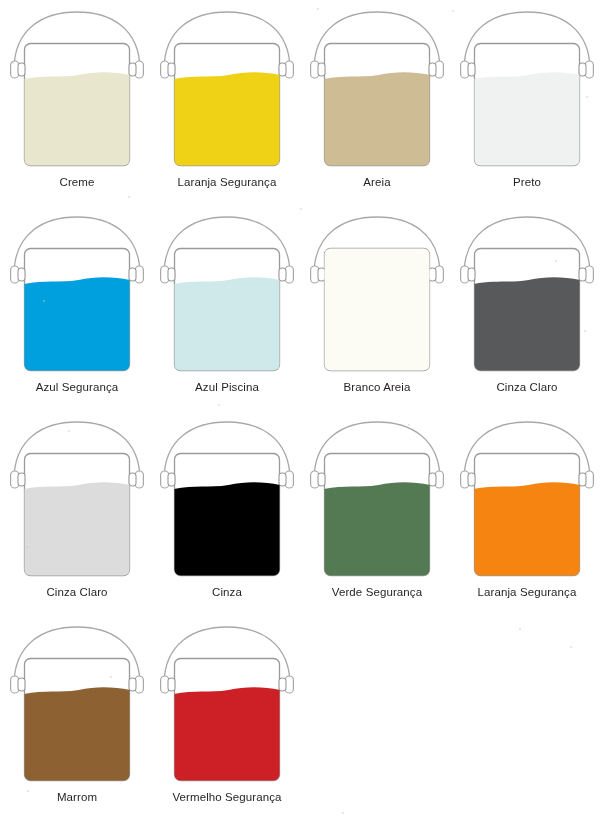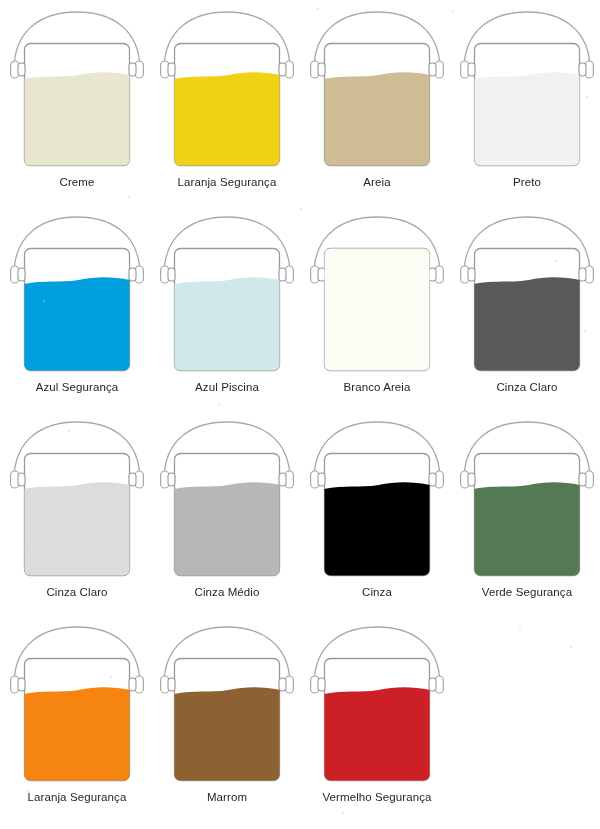--- a/index.html
+++ b/index.html
@@ -329,48 +329,20 @@
         <rect class="can-ear" x="125.0" y="57" width="7" height="13" rx="3.2" ry="3.2" fill="#ffffff" stroke-width="1.1" stroke="#9a9a9a"></rect>
 
         <g clip-path="url(#canclip8)" class="paint-group">
           <path class="paint-fill" d="M 16.5 73.74 C 38.5 68.34, 54.5 72.24, 74.5 68.94 C 94.5 64.74, 112.5 65.94, 129.5 69.84 L 129.5 165.5 L 16.5 165.5 Z" fill="#dcdcdc"></path>
         </g>
       </svg>
     </div>
     <div class="swatch-label">Cinza Claro</div>
   </div>
 
-  <div class="swatch-cell">
-    <div class="bucket-wrap">
-      <svg class="bucket-svg" viewBox="0 0 146 168" xmlns="http://www.w3.org/2000/svg">
-        <defs>
-
-          <clipPath class="can-clip" id="canclip9">
-            <rect x="20.5" y="37.5" width="105" height="122" rx="6" ry="6"></rect>
-          </clipPath>
-        </defs>
-
-        <path class="handle-arc" d="M 10 64 C 10 22, 40 6, 73 6 C 106 6, 136 22, 136 64" fill="none" stroke-width="1.3" stroke-linecap="round" stroke="#a8a8a8"></path>
-
-        <rect class="handle-tab" x="6.6" y="55" width="8.2" height="17" rx="4.1" ry="4.1" fill="#ffffff" stroke-width="1.2" stroke="#a8a8a8"></rect>
-
-        <rect class="handle-tab" x="131.2" y="55" width="8.2" height="17" rx="4.1" ry="4.1" fill="#ffffff" stroke-width="1.2" stroke="#a8a8a8"></rect>
-
-        <rect class="can-body" x="20.5" y="37.5" width="105" height="122" rx="6" ry="6" fill="#ffffff" stroke-width="1.3" stroke="#9a9a9a"></rect>
-
-        <rect class="can-ear" x="14.0" y="57" width="7" height="13" rx="3.2" ry="3.2" fill="#ffffff" stroke-width="1.1" stroke="#9a9a9a"></rect>
-        <rect class="can-ear" x="125.0" y="57" width="7" height="13" rx="3.2" ry="3.2" fill="#ffffff" stroke-width="1.1" stroke="#9a9a9a"></rect>
-
-        <g clip-path="url(#canclip9)" class="paint-group">
-          <path class="paint-fill" d="M 16.5 73.74 C 38.5 68.34, 54.5 72.24, 74.5 68.94 C 94.5 64.74, 112.5 65.94, 129.5 69.84 L 129.5 165.5 L 16.5 165.5 Z" fill="#b6b7b8"></path>
-        </g>
-      </svg>
-    </div>
-    <div class="swatch-label">Cinza Médio</div>
-  </div>
 
 
   <div class="swatch-cell">
     <div class="bucket-wrap">
       <svg class="bucket-svg" viewBox="0 0 146 168" xmlns="http://www.w3.org/2000/svg">
         <defs>
 
           <clipPath class="can-clip" id="canclip11">
             <rect x="20.5" y="37.5" width="105" height="122" rx="6" ry="6"></rect>
           </clipPath>

